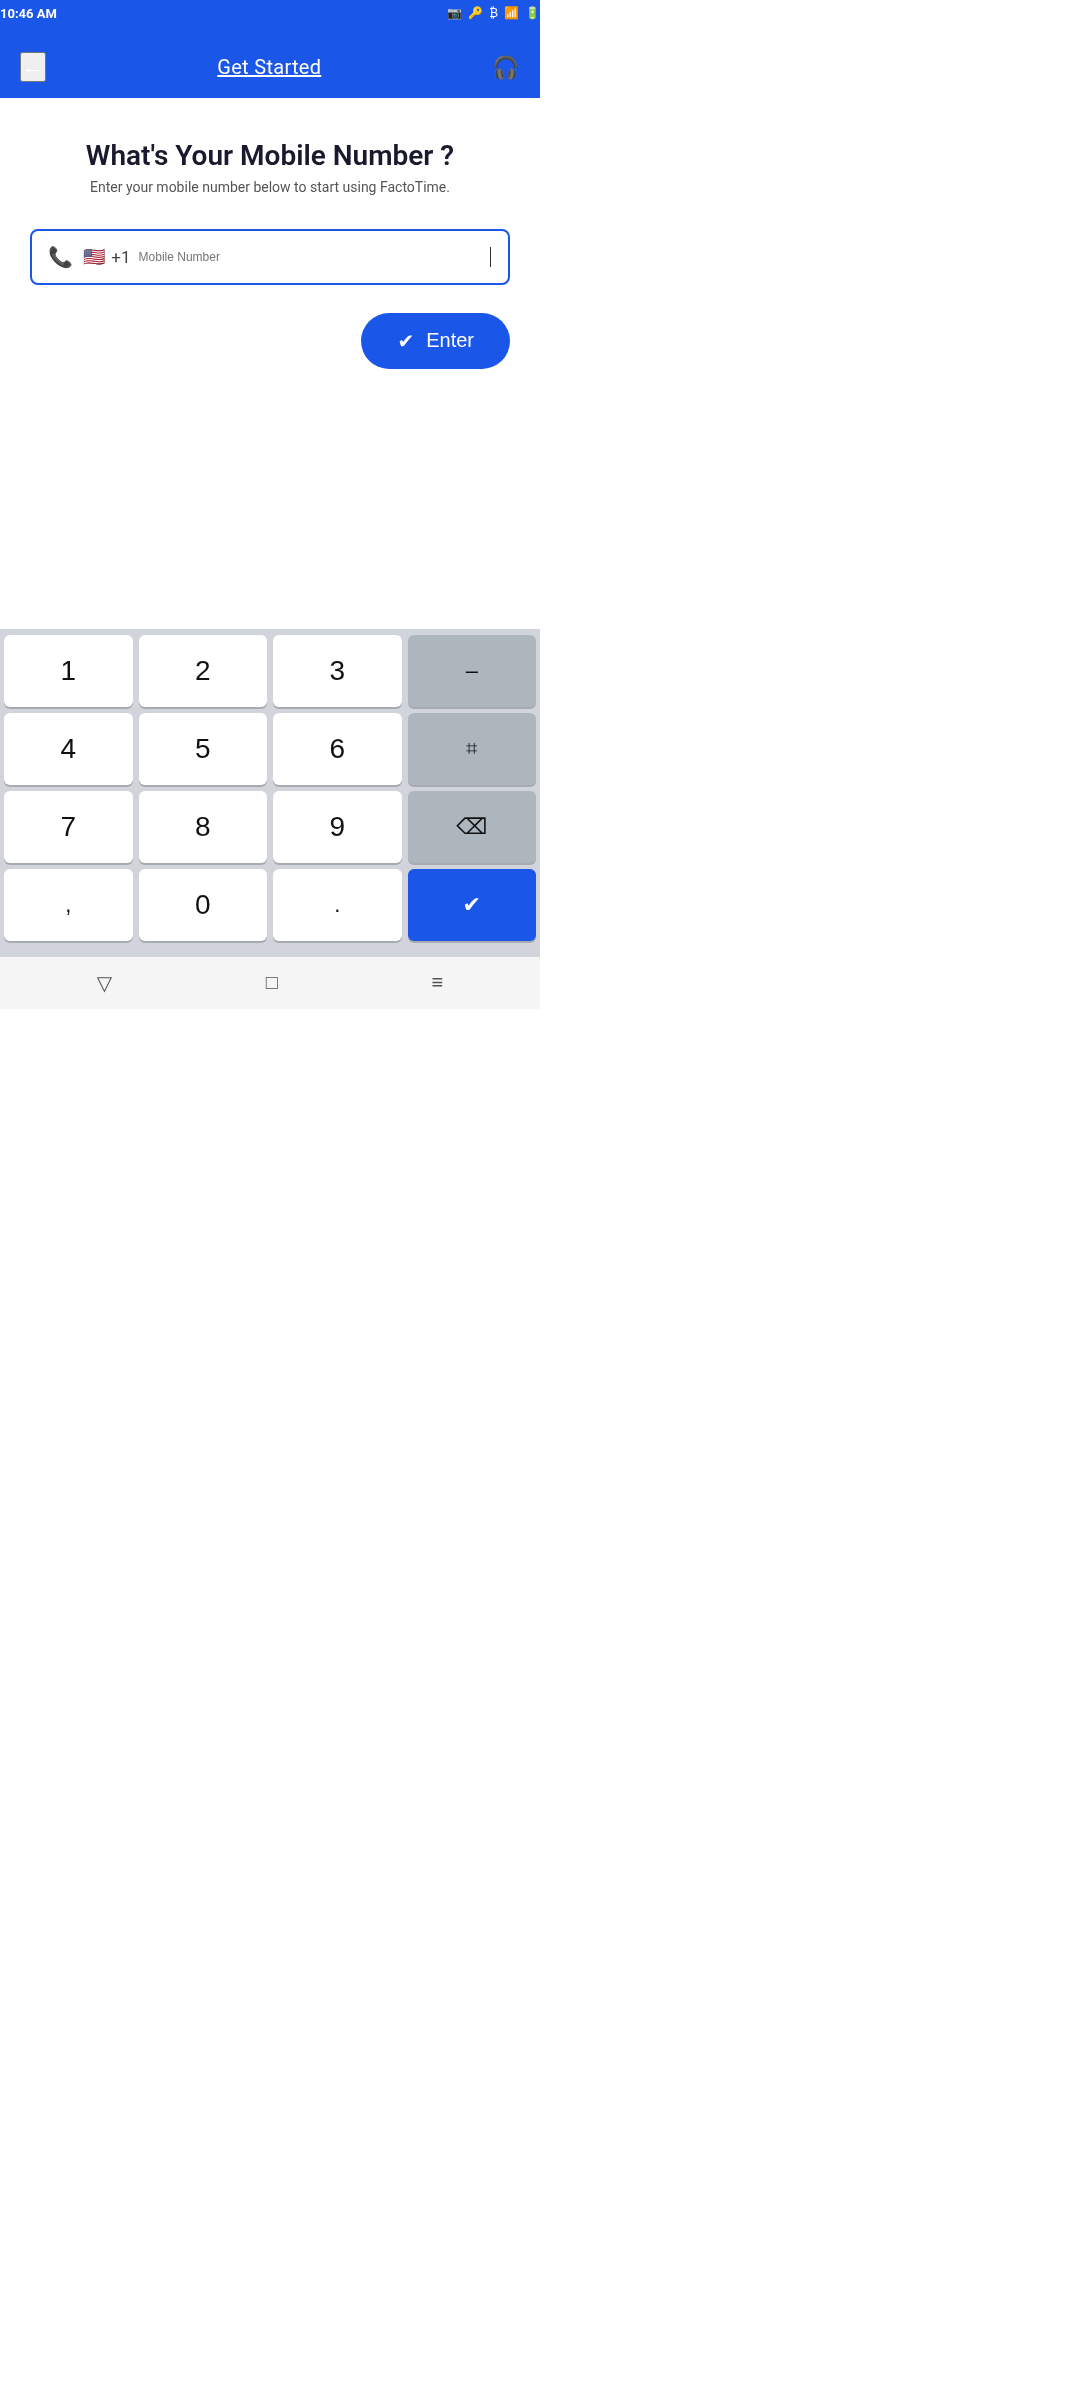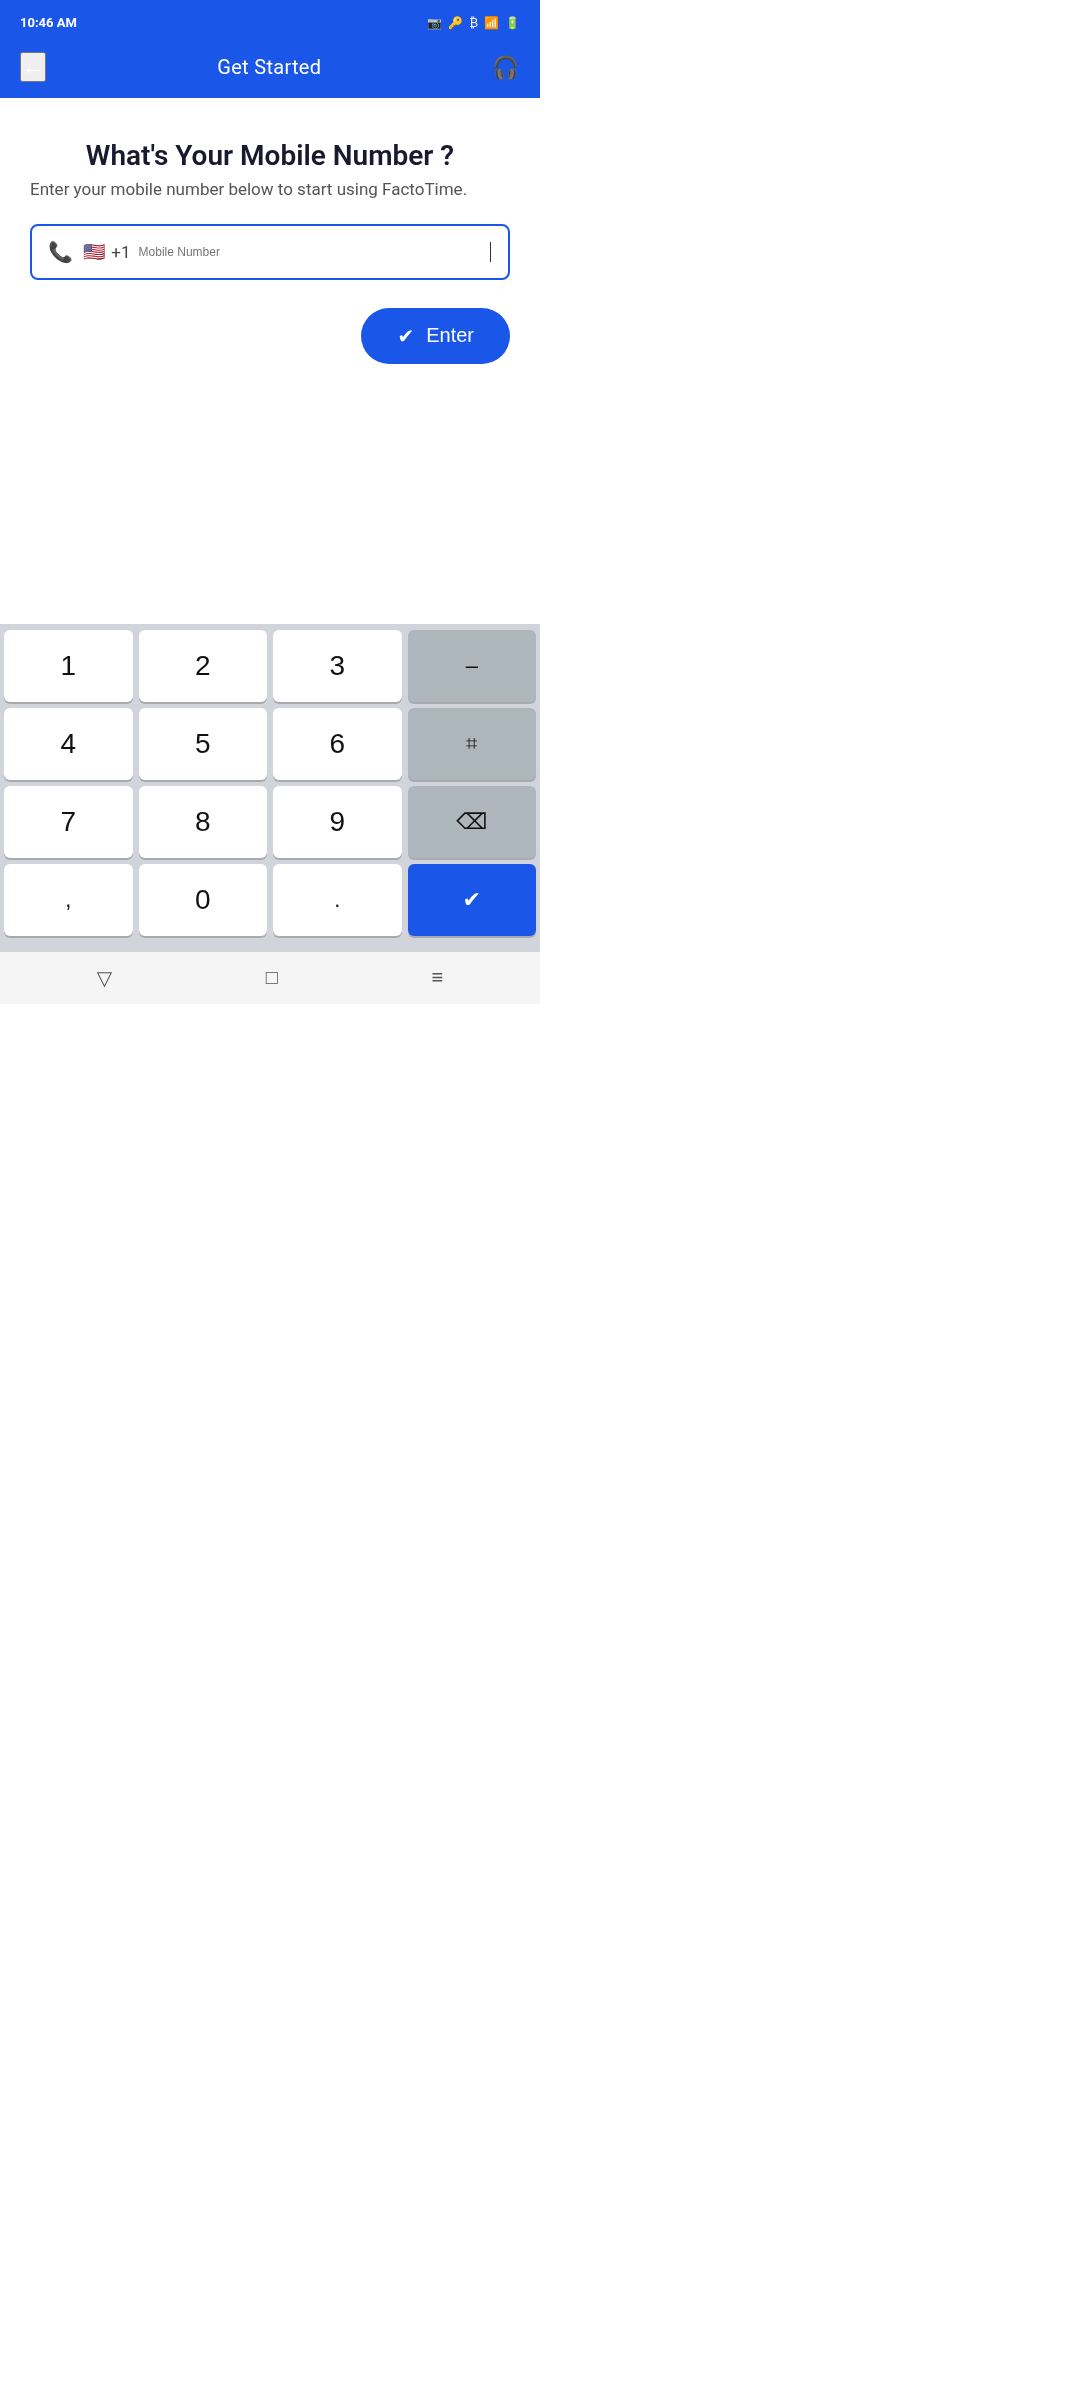--- a/index.html
+++ b/index.html
@@ -11,22 +11,22 @@
       background: #fff;
       overflow-x: hidden;
     }
 
     
     .status-bar {
       background: #1a56e8;
       color: #fff;
       display: flex;
       justify-content: space-between;
-      align-items: flex-end;
-      padding: 6px 20px;
+      align-items: flex-start;
+      padding: 6px 0;
       height: 36px;
     }
     .status-time {
       font-size: 13px;
       font-weight: bold;
     }
     .status-icons {
       display: flex;
       align-items: center;
       gap: 6px;
@@ -45,43 +45,45 @@
     .header-back {
       color: #fff;
       font-size: 22px;
       cursor: pointer;
     }
     .header-title {
       color: #fff;
       font-size: 20px;
       font-weight: 400;
       letter-spacing: 0.3px;
+      text-decoration: underline;
     }
     .header-icon {
       color: #fff;
       font-size: 22px;
     }
 
     
     .main-content {
       padding: 40px 30px 20px 30px;
       background: #fff;
     }
     .page-heading {
       font-size: 28px;
       font-weight: 600;
       color: #1a1a2e;
       line-height: 1.3;
       margin-bottom: 2px;
     }
     .page-subtitle {
-      font-size: 17px;
+      font-size: 14px;
       color: #555;
       line-height: 1.6;
-      margin-bottom: 20px;
+      text-align: center;
+      margin-bottom: 30px;
     }
 
     
     .phone-input-wrapper {
       border: 2px solid #1a56e8;
       border-radius: 8px;
       display: flex;
       align-items: center;
       padding: 14px 16px;
       background: #fff;

